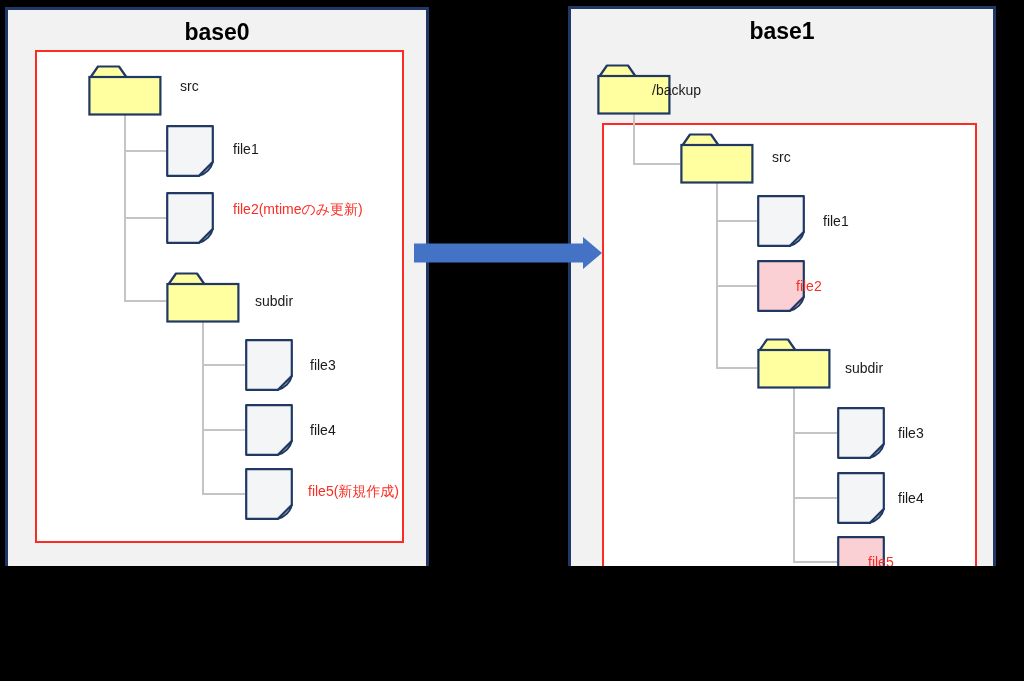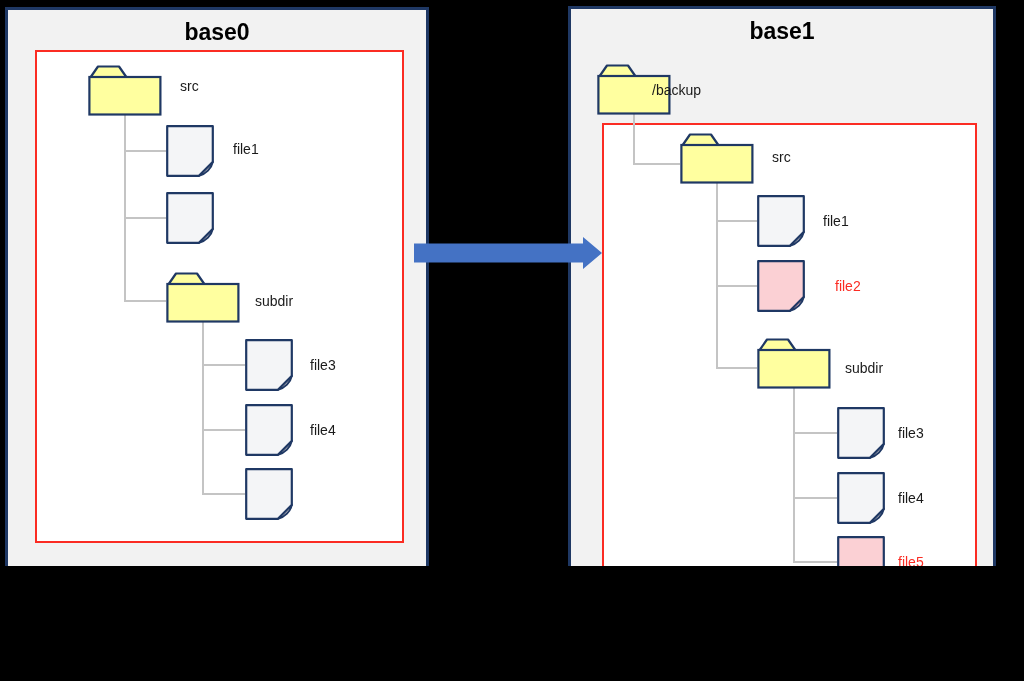--- a/index.html
+++ b/index.html
@@ -62,39 +62,41 @@
   <div class="label" style="left:180px;top:73px">src</div>
 
   <svg class="icon icon-file" style="left:166px;top:125px" width="48" height="52">
       <use href="#sym-file"></use>
     </svg>
   <div class="label" style="left:233px;top:136px">file1</div>
 
   <svg class="icon icon-file" style="left:166px;top:192px" width="48" height="52">
       <use href="#sym-file"></use>
     </svg>
+  <div class="label red" style="left:233px;top:196px">file2(mtimeのみ更新)</div>
 
   <svg class="icon icon-folder" style="left:166px;top:271px" width="74" height="52">
       <use href="#sym-folder"></use>
     </svg>
   <div class="label" style="left:255px;top:288px">subdir</div>
 
   <svg class="icon icon-file" style="left:245px;top:339px" width="48" height="52">
       <use href="#sym-file"></use>
     </svg>
   <div class="label" style="left:310px;top:352px">file3</div>
 
   <svg class="icon icon-file" style="left:245px;top:404px" width="48" height="52">
       <use href="#sym-file"></use>
     </svg>
   <div class="label" style="left:310px;top:417px">file4</div>
 
   <svg class="icon icon-file" style="left:245px;top:468px" width="48" height="52">
       <use href="#sym-file"></use>
     </svg>
+  <div class="label red" style="left:308px;top:478px">file5(新規作成)</div>
 
   <div class="panel" style="left:568px;top:6px;width:428px;height:610px">
     <div class="ptitle">base1</div>
   </div>
   <div class="redbox" style="left:602px;top:123px;width:375px;height:474px"></div>
 
   <div class="vl" style="left:633px;top:114px;height:49px"></div>
   <div class="hl" style="left:633px;top:163px;width:47px"></div>
   <div class="vl" style="left:716px;top:183px;height:185px"></div>
   <div class="hl" style="left:716px;top:220px;width:41px"></div>
@@ -116,41 +118,41 @@
   <div class="label" style="left:772px;top:144px">src</div>
 
   <svg class="icon icon-file" style="left:757px;top:195px" width="48" height="52">
       <use href="#sym-file"></use>
     </svg>
   <div class="label" style="left:823px;top:208px">file1</div>
 
   <svg class="icon icon-file pink" style="left:757px;top:260px" width="48" height="52">
       <use href="#sym-file"></use>
     </svg>
-  <div class="label red" style="left:835px;top:273px">file2</div>
+  <div class="label red" style="left:796px;top:273px">file2</div>
 
   <svg class="icon icon-folder" style="left:757px;top:337px" width="74" height="52">
       <use href="#sym-folder"></use>
     </svg>
   <div class="label" style="left:845px;top:355px">subdir</div>
 
   <svg class="icon icon-file" style="left:837px;top:407px" width="48" height="52">
       <use href="#sym-file"></use>
     </svg>
   <div class="label" style="left:898px;top:420px">file3</div>
 
   <svg class="icon icon-file" style="left:837px;top:472px" width="48" height="52">
       <use href="#sym-file"></use>
     </svg>
   <div class="label" style="left:898px;top:485px">file4</div>
 
   <svg class="icon icon-file pink" style="left:837px;top:536px" width="48" height="52">
       <use href="#sym-file"></use>
     </svg>
-  <div class="label red" style="left:898px;top:549px">file5</div>
+  <div class="label red" style="left:868px;top:549px">file5</div>
 
   <svg class="arrow" style="left:414px;top:237px" width="188" height="32" viewBox="0 0 188 32">
     <polygon points="0,6.5 169,6.5 169,0 188,16 169,32 169,25.5 0,25.5" fill="var(--blue)"></polygon>
   </svg>
 
   <svg class="icon icon-file pink" style="left:583px;top:635px" width="40" height="43">
       <use href="#sym-file"></use>
     </svg>
 
 </div>

